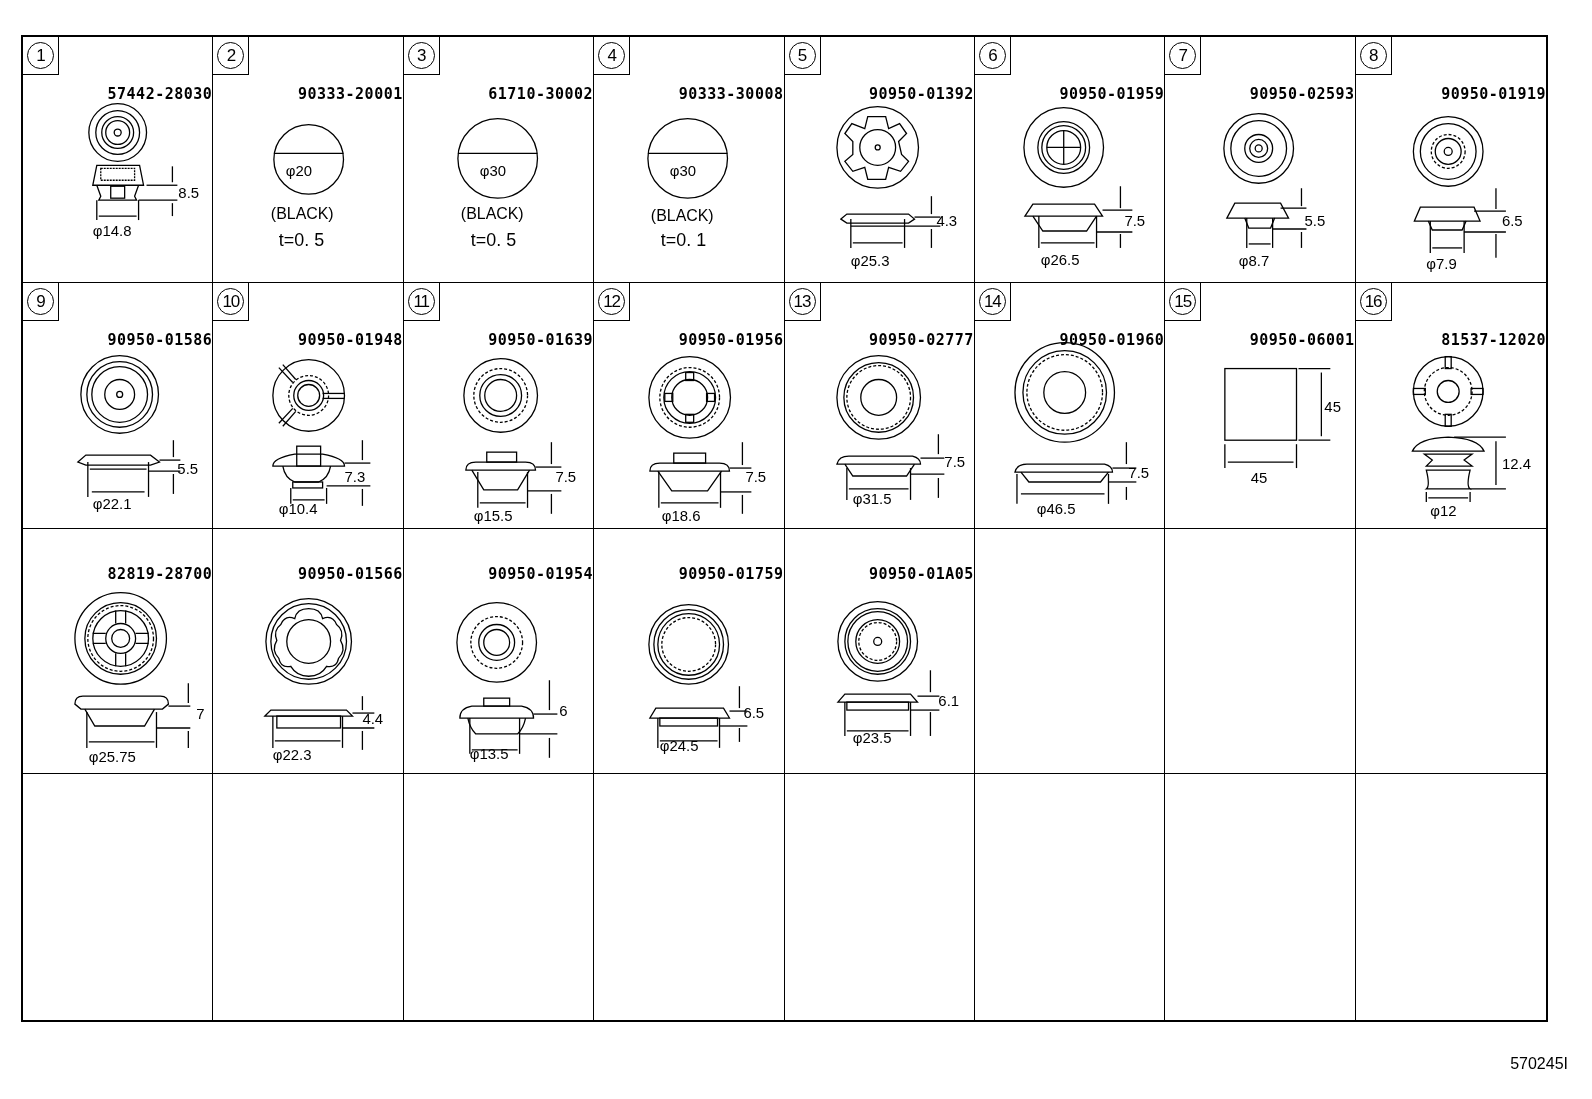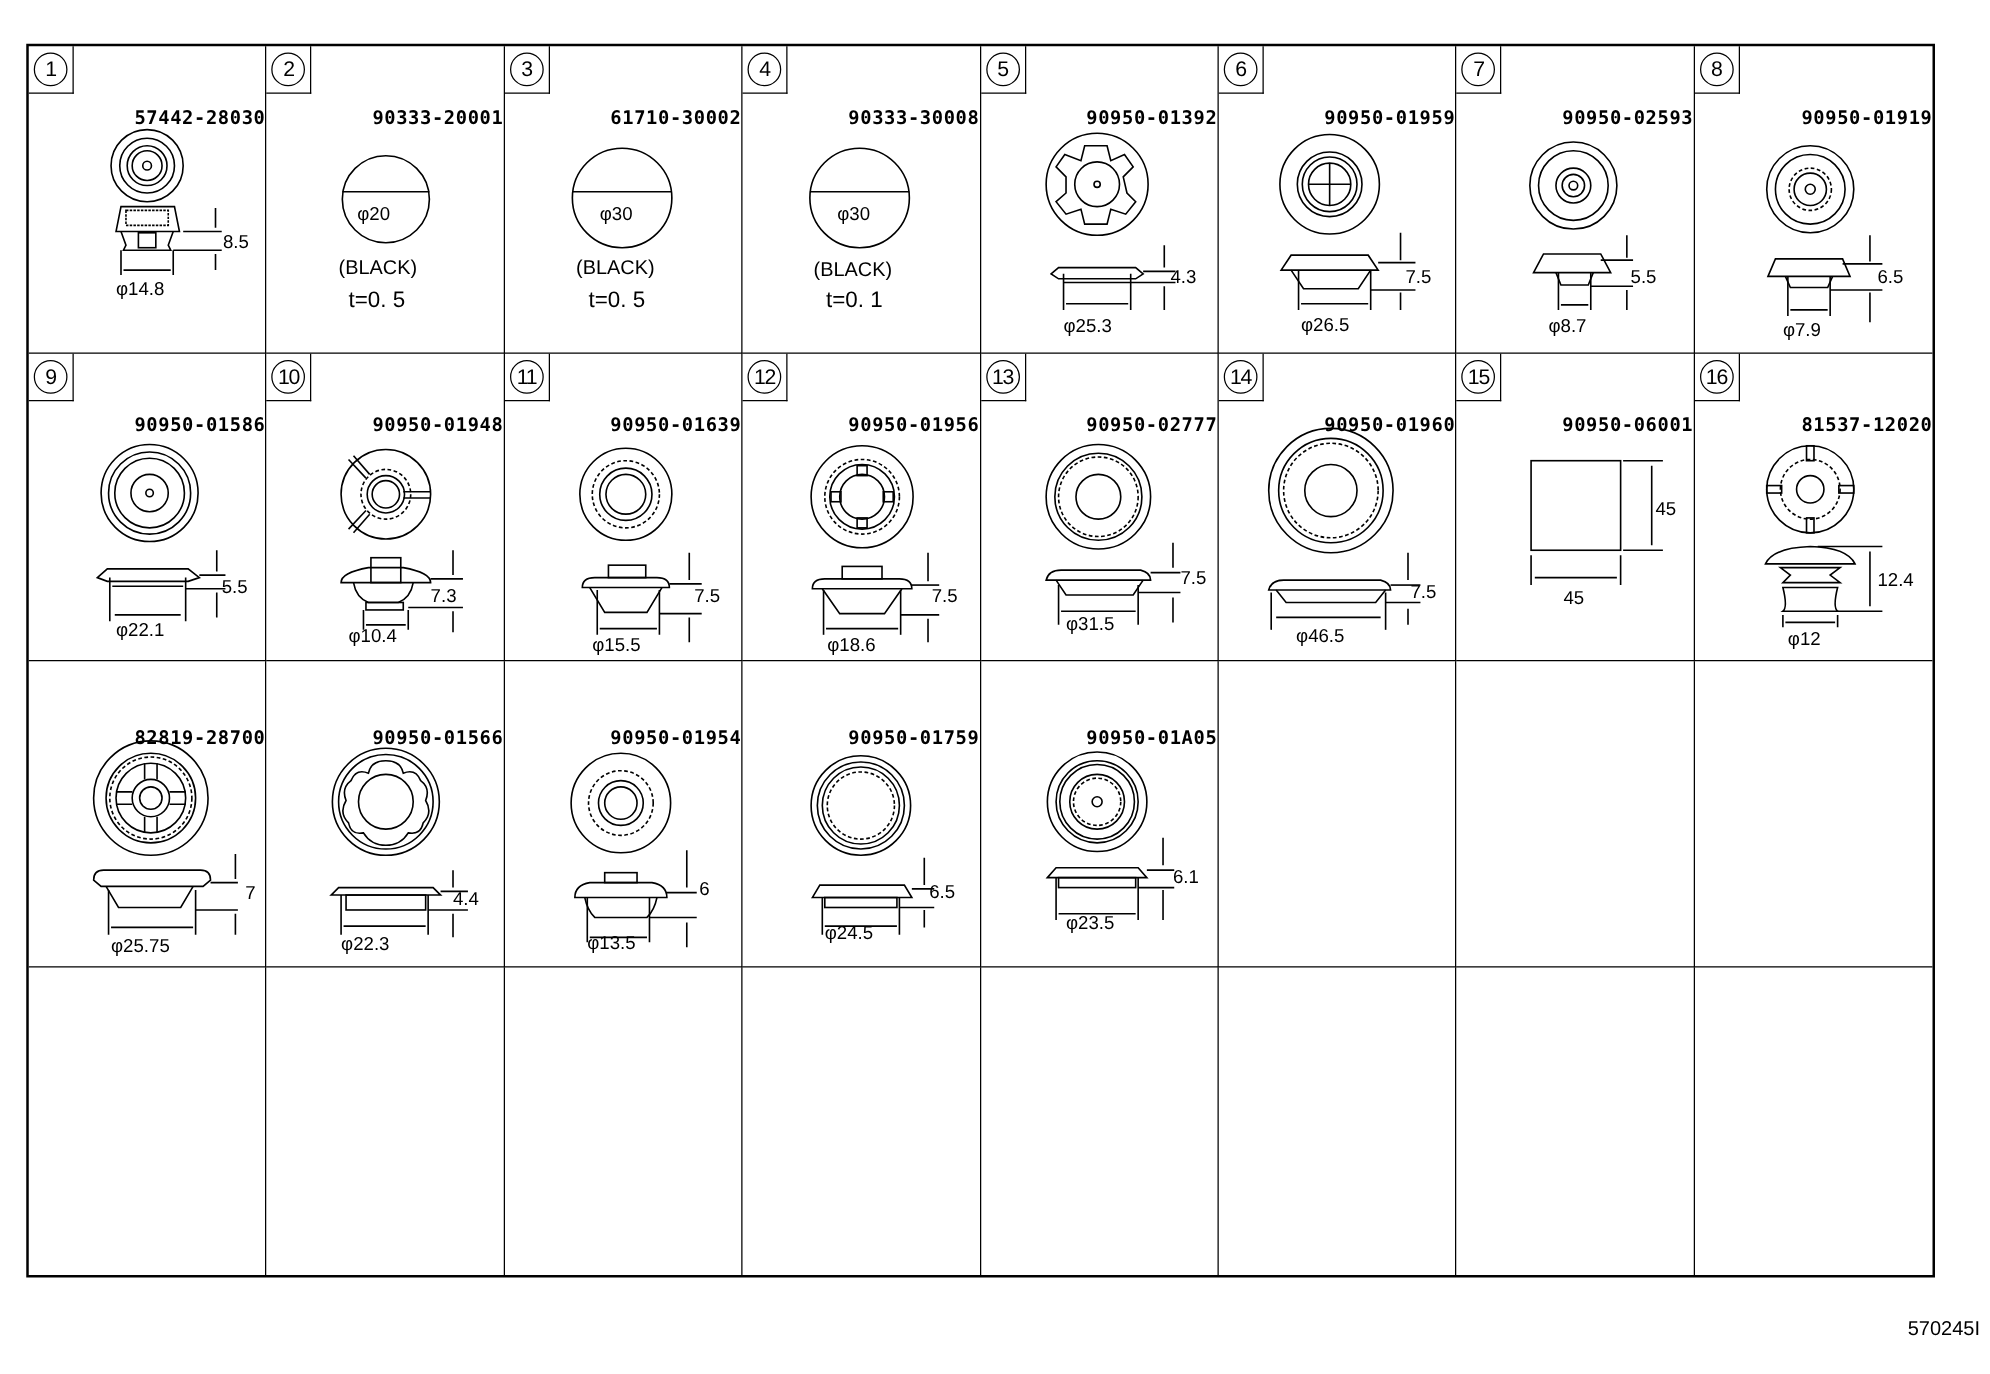--- a/index.html
+++ b/index.html
@@ -4,24 +4,24 @@
 <style>
   html, body { margin:0; padding:0; background:#fff; }
   body { width:1592px; height:1099px; position:relative; font-family:"Liberation Sans", sans-serif; color:#000; overflow:hidden; }
   .grid { position:absolute; left:21px; top:35px; width:1527px; height:987px; border:2px solid #000; box-sizing:border-box; display:grid; grid-template-columns:repeat(8, 1fr); grid-template-rows:repeat(4, 1fr); }
   .cell { position:relative; border-right:1.5px solid #000; border-bottom:1.5px solid #000; box-sizing:border-box; }
   .cell.c8 { border-right:none; }
   .cell.r4 { border-bottom:none; }
   .num { position:absolute; left:0; top:0; width:36px; height:38px; border-right:1.5px solid #000; border-bottom:1.5px solid #000; box-sizing:border-box; display:flex; align-items:center; justify-content:center; }
   .num span { display:inline-flex; width:25px; height:25px; border:1.5px solid #000; border-radius:50%; align-items:center; justify-content:center; font-size:17px; letter-spacing:-1px; line-height:1; }
   .pn { position:absolute; top:16px; left:42px; right:0; text-align:right; font-family:"DejaVu Sans Mono", monospace; font-weight:bold; font-size:15px; letter-spacing:0.5px;margin-top:32px; }
-  .cell.nonum .pn { left:0; top:20px; }
+  .cell.nonum .pn { left:0; top:4px; }
   .drw { position:absolute; left:0; top:0; width:100%; height:100%; }
   .drw text { font-family:"Liberation Sans", sans-serif; }
-  .footer { position:absolute; right:8px; top:1055px; font-size:16px; font-family:"Liberation Sans", sans-serif; }
+  .footer { position:absolute; right:24px; top:1055px; font-size:16px; font-family:"Liberation Sans", sans-serif; }
 </style>
 </head>
 <body>
 
 <div class="grid">
 
   <div class="cell">
     <div class="num">
         <span>1</span>
       </div>

